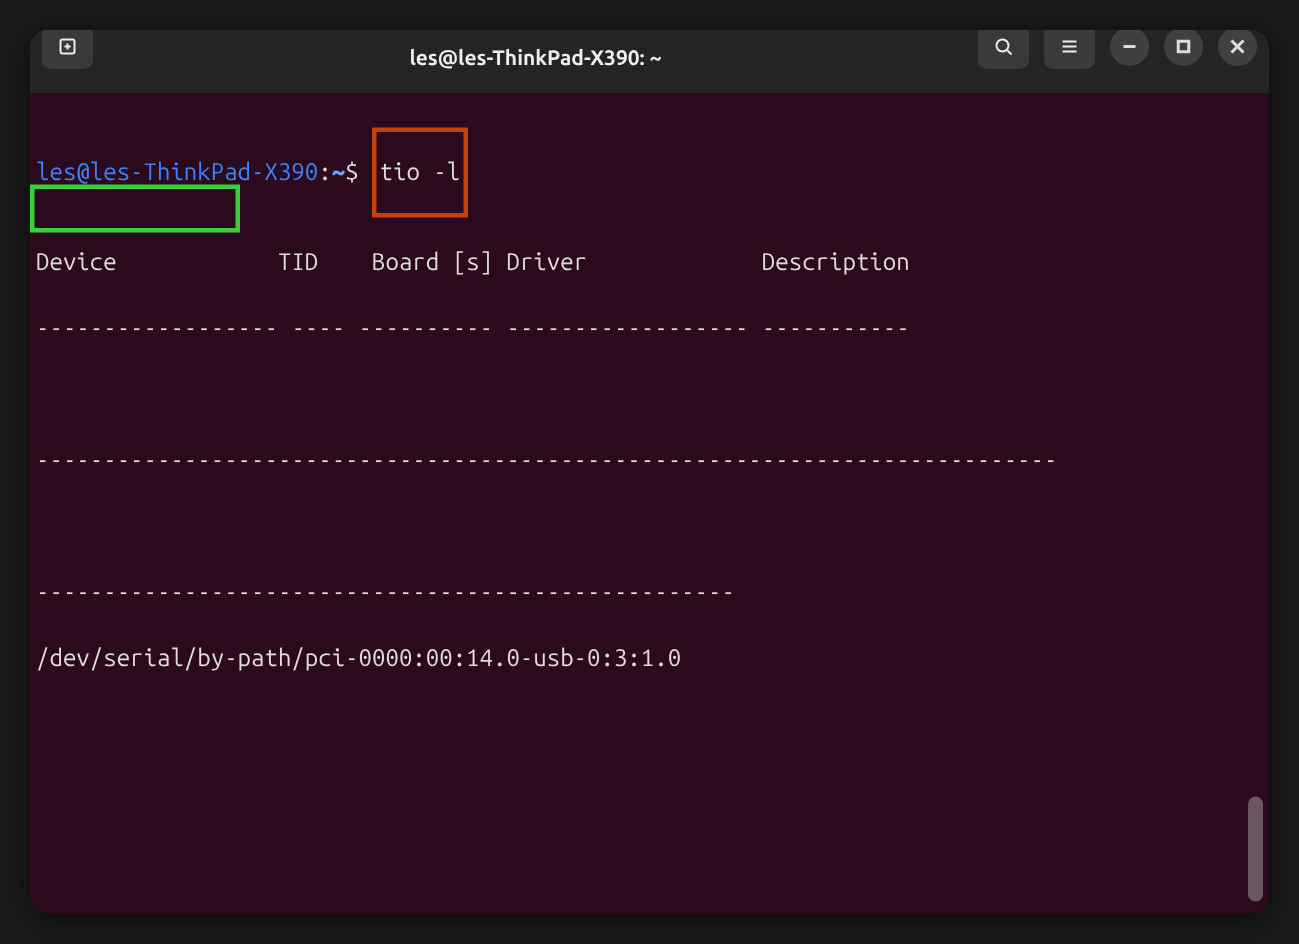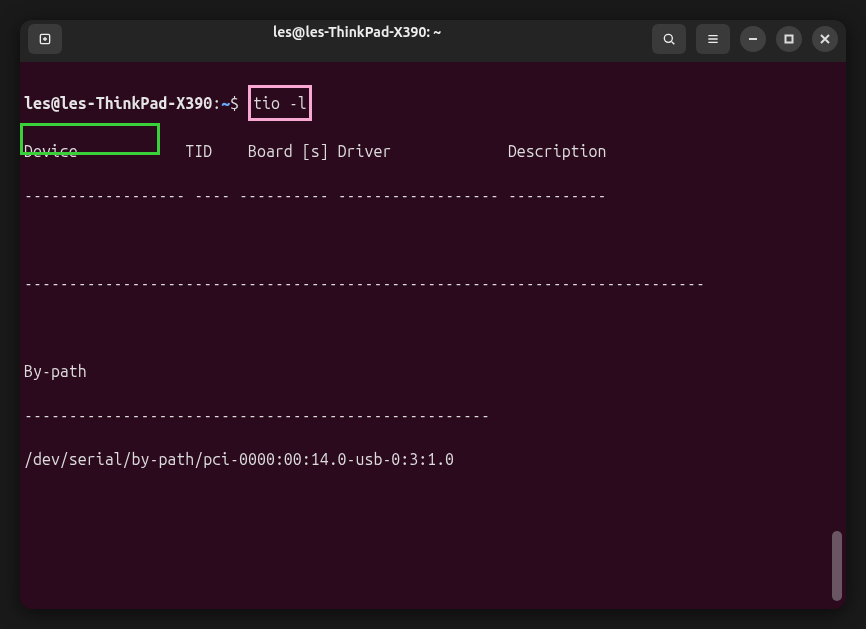--- a/index.html
+++ b/index.html
@@ -19,22 +19,22 @@
     overflow: hidden;
     box-shadow: 0 4px 20px rgba(0,0,0,0.6);
     display: flex;
     flex-direction: column;
     position: relative;
   }
   .titlebar {
     height: 42px;
     background: #242424;
     display: flex;
-    align-items: flex-start;
-    padding: 4px 8px;
+    align-items: flex-end;
+    padding: 16px 8px;
     gap: 8px;
   }
   .tb-left { display:flex; gap:6px; }
   .tb-title {
     flex: 1;
     text-align: center;
     color: #eee;
     font-family: "Ubuntu", sans-serif;
     font-size: 14px;
     font-weight: bold;
@@ -63,28 +63,28 @@
     background: #2c0a1e;
     color: #ddd;
     font-size: 16px;
     line-height: 22px;
     padding: 4px 2px;
     white-space: pre;
     position: relative;
     overflow: hidden;
   }
   .line { padding: 0 2px; }
-  .prompt-user { color: #e5e5e5; font-weight: bold; }
+  .prompt-user { color: #3b82f6; font-weight: normal; }
   .prompt-colon { color: #ddd; }
   .prompt-path { color: #6aa8ff; font-weight: bold; }
   .prompt-dollar { color: #ddd; }
   .hl-green {
     display:inline-block;
-    border: 3px solid #f9a8d4;
-    padding: 4px 2px;
+    border: 3px solid #c2410c;
+    padding: 16px 2px;
     margin: -3px 0;
   }
   .hl-device {
     position: absolute;
     border: 3px solid #39d039;
     left: 0px;
     top: 61px;
     width: 140px;
     height: 32px;
     pointer-events: none;
@@ -145,21 +145,20 @@
     </div>
   </div>
 
   <div class="terminal">
 <div class="line"><span class="prompt-user">les@les-ThinkPad-X390</span><span class="prompt-colon">:</span><span class="prompt-path">~</span><span class="prompt-dollar">$</span> <span class="hl-green">tio -l</span></div>
 <div class="line"><span>Device</span>            <span>TID</span>    <span>Board [s]</span> <span>Driver</span>             <span>Description</span></div>
 <div class="line"><span>------------------</span> <span>----</span> <span>----------</span> <span>------------------</span> <span>-----------</span></div>
 <div class="line"> </div>
 <div class="line">----------------------------------------------------------------------------</div>
 <div class="line"> </div>
-<div class="line">By-path</div>
 <div class="line">----------------------------------------------------</div>
 <div class="line">/dev/serial/by-path/pci-0000:00:14.0-usb-0:3:1.0</div>
 
 
 
     <div class="hl-device"></div>
     <div class="scrollbar"></div>
   </div>
 
 </div>

